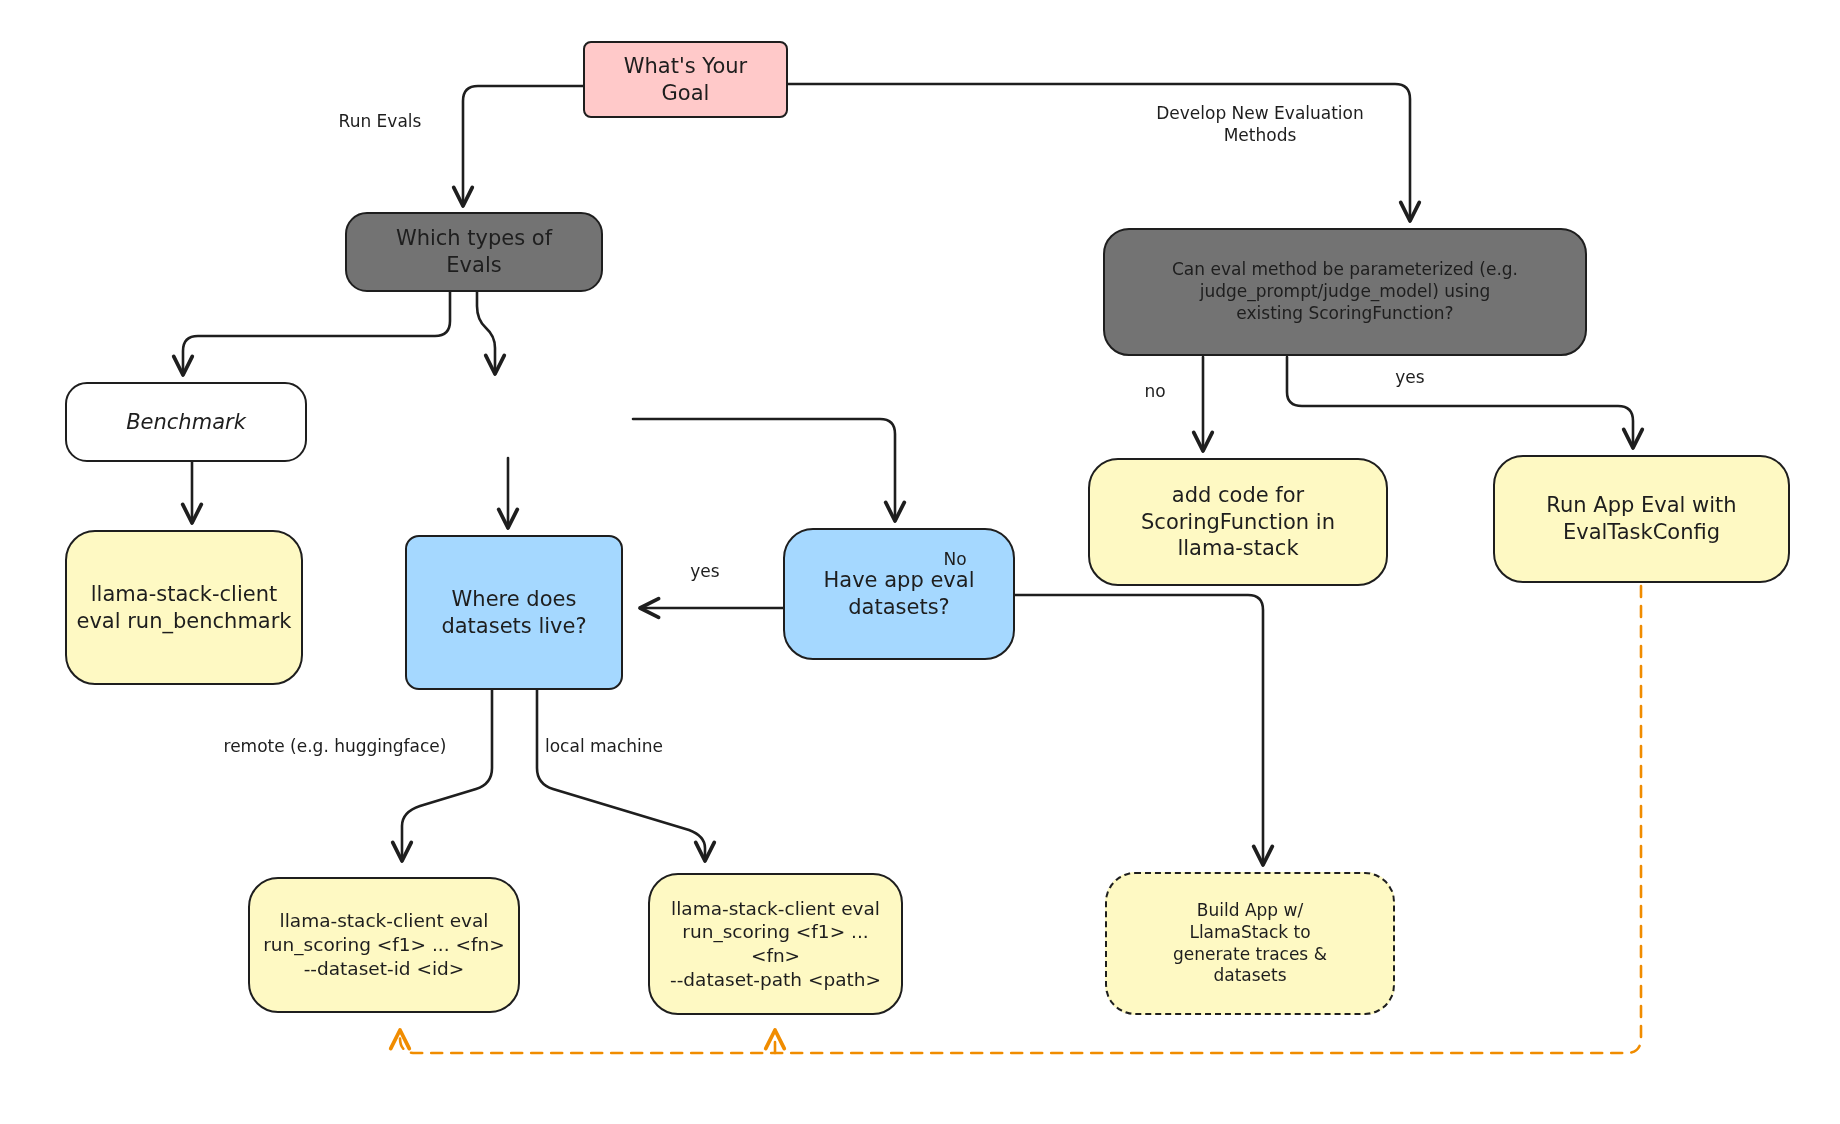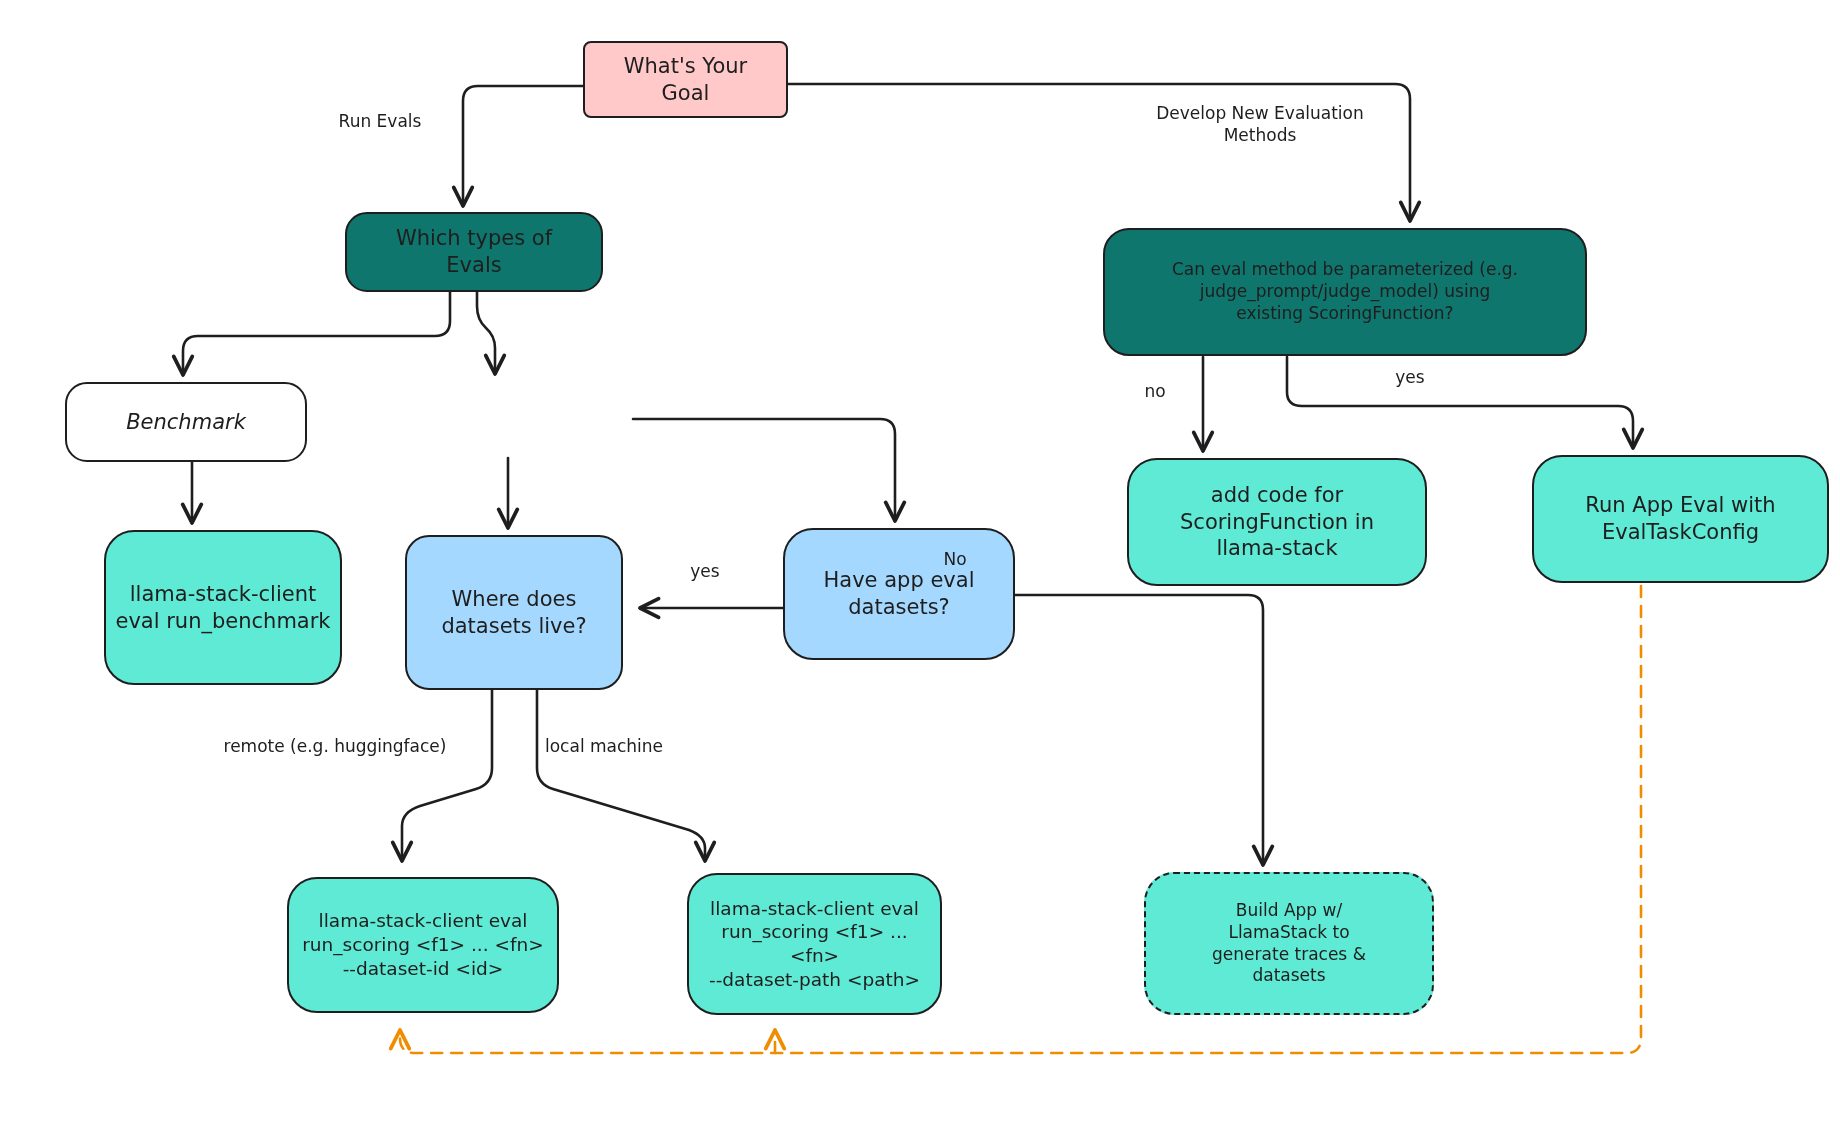--- a/index.html
+++ b/index.html
@@ -17,23 +17,23 @@
     box-sizing:border-box;
     border:2.5px solid #1e1e1e;
     border-radius:28px;
     display:flex;align-items:center;justify-content:center;
     text-align:center;
     white-space:pre-line;
     font-size:21px;line-height:1.28;
     padding:4px 8px;
   }
   .pink{background:#ffc9c9;}
-  .green{background:#0f766e;text-align:center;}
+  .green{background:#737373;text-align:center;}
   .blue{background:#a5d8ff;}
-  .yellow{background:#5eead4;margin-left:39px;}
+  .yellow{background:#fef9c3;}
   .white{background:#ffffff;font-style:italic;}
   .dashed{border-style:dashed;}
   .small{font-size:18.5px;}
   .mid{font-size:17px;}
   .elabel{
     position:absolute;
     white-space:pre-line;
     font-size:17px;line-height:1.3;
     text-align:center;
   }
@@ -82,21 +82,21 @@
   <div class="node green mid" style="left:1103px;top:228px;width:484px;height:128px;border-radius:26px">Can eval method be parameterized (e.g.
 judge_prompt/judge_model) using
 existing ScoringFunction?</div>
 
   <div class="node white" style="left:65px;top:382px;width:242px;height:80px;border-radius:22px">Benchmark</div>
 
 
   <div class="node yellow" style="left:65px;top:530px;width:238px;height:155px;border-radius:30px">llama-stack-client
 eval run_benchmark</div>
 
-  <div class="node blue" style="left:405px;top:535px;width:218px;height:155px;border-radius:24px">Where does
+  <div class="node blue" style="left:405px;top:535px;width:218px;height:155px;border-radius:14px">Where does
 datasets live?</div>
 
   <div class="node blue" style="left:783px;top:528px;width:232px;height:132px;border-radius:30px">Have app eval
 datasets?</div>
 
   <div class="node yellow" style="left:1088px;top:458px;width:300px;height:128px;border-radius:30px">add code for
 ScoringFunction in
 llama-stack</div>
 
   <div class="node yellow" style="left:1493px;top:455px;width:297px;height:128px;border-radius:30px">Run App Eval with

